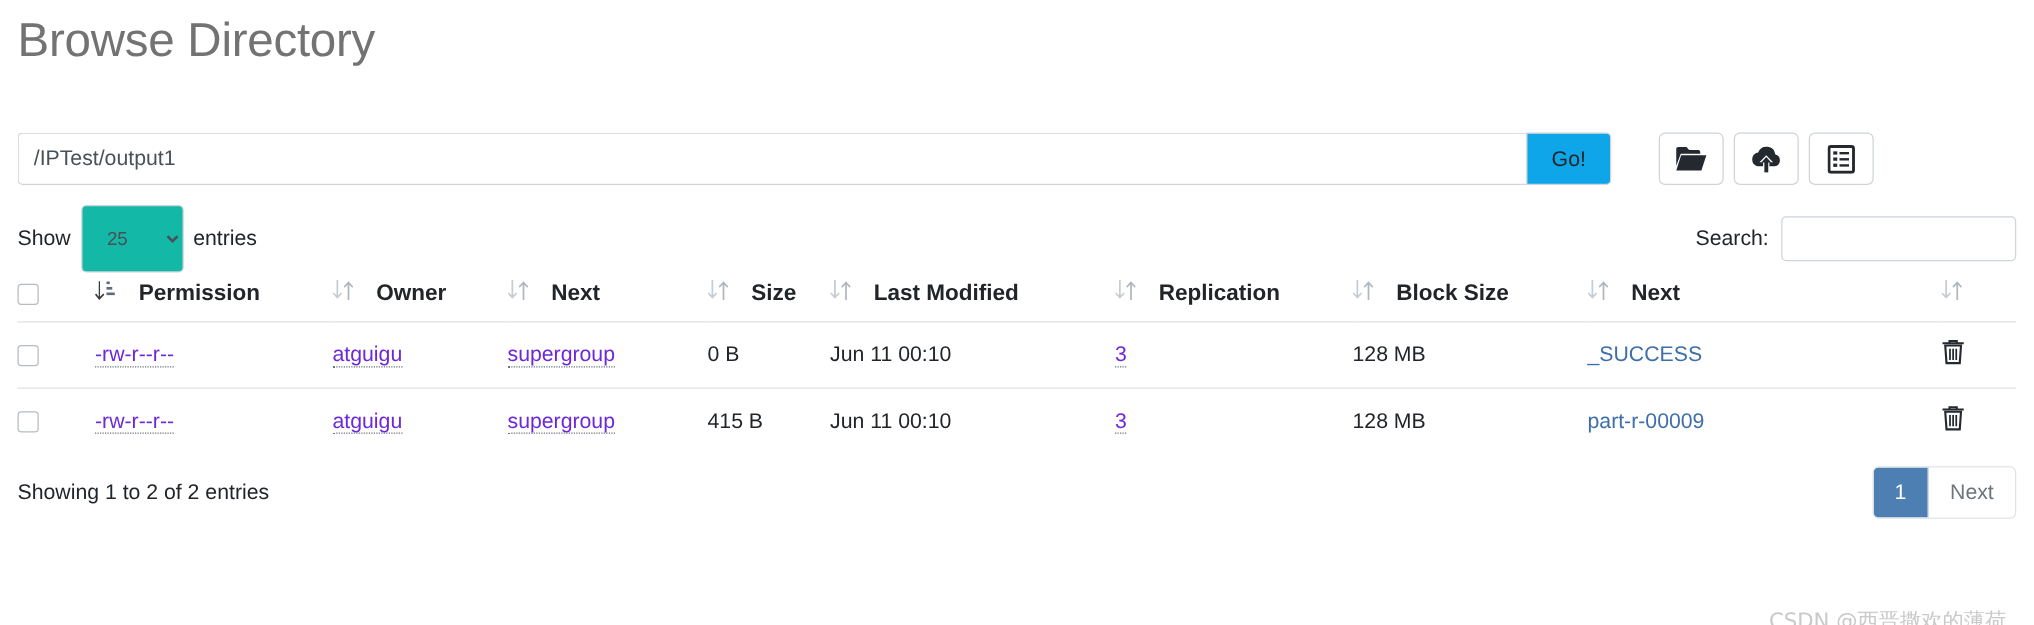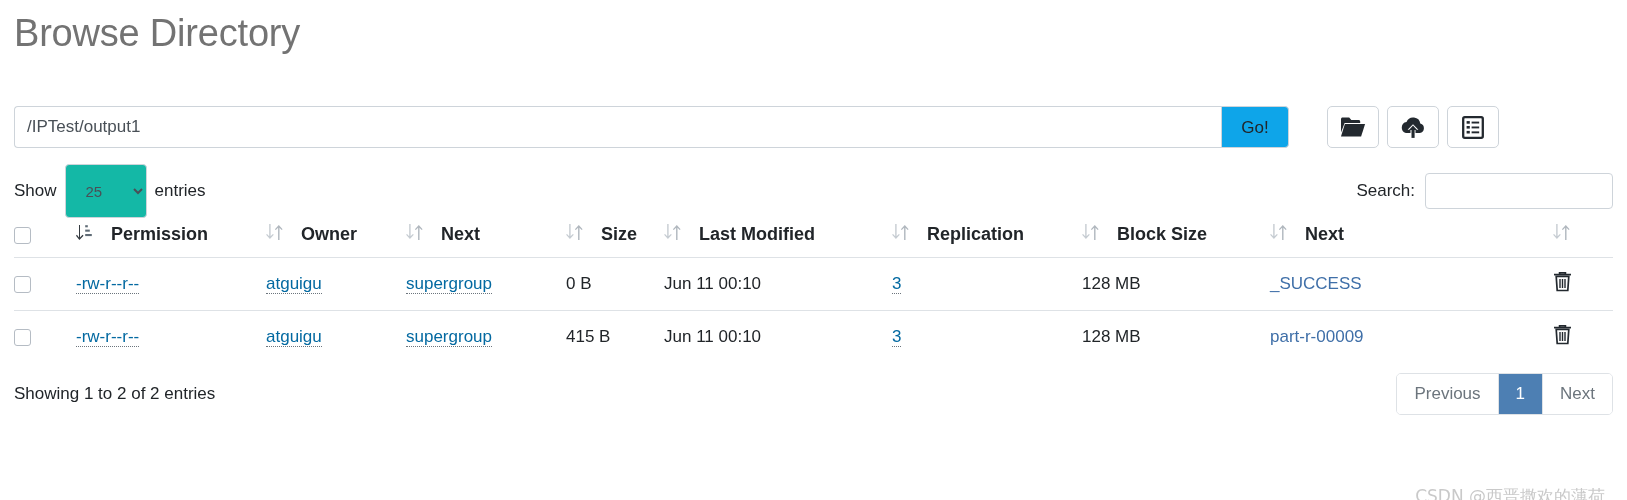--- a/index.html
+++ b/index.html
@@ -155,21 +155,21 @@
     border-radius: 3px;
     background: #fff;
     vertical-align: middle;
     cursor: pointer;
     margin: 0;
   }
 
   .explain {
     border-bottom: 1px dotted #6c757d;
     cursor: help;
-    color: #0369a1;
+    color: #6d28d9;
   }
   .name-link {
     color: #3f6fa8;
     text-decoration: none;
     cursor: pointer;
   }
   .name-link.u { }
 
   .trash-btn {
     background: none; border: none; padding: 0; cursor: pointer;
@@ -455,20 +455,19 @@
             </span>
           </button>
         </td>
       </tr>
     </tbody>
   </table>
 
   <div class="footer-row">
     <div class="info">Showing 1 to 2 of 2 entries</div>
     <div class="pager">
-      <div class="pg">Previous</div>
       <div class="pg active">1</div>
       <div class="pg">Next</div>
     </div>
   </div>
 
   <div class="watermark">CSDN @西晋撒欢的薄荷</div>
 </div>
 
 </body></html>

